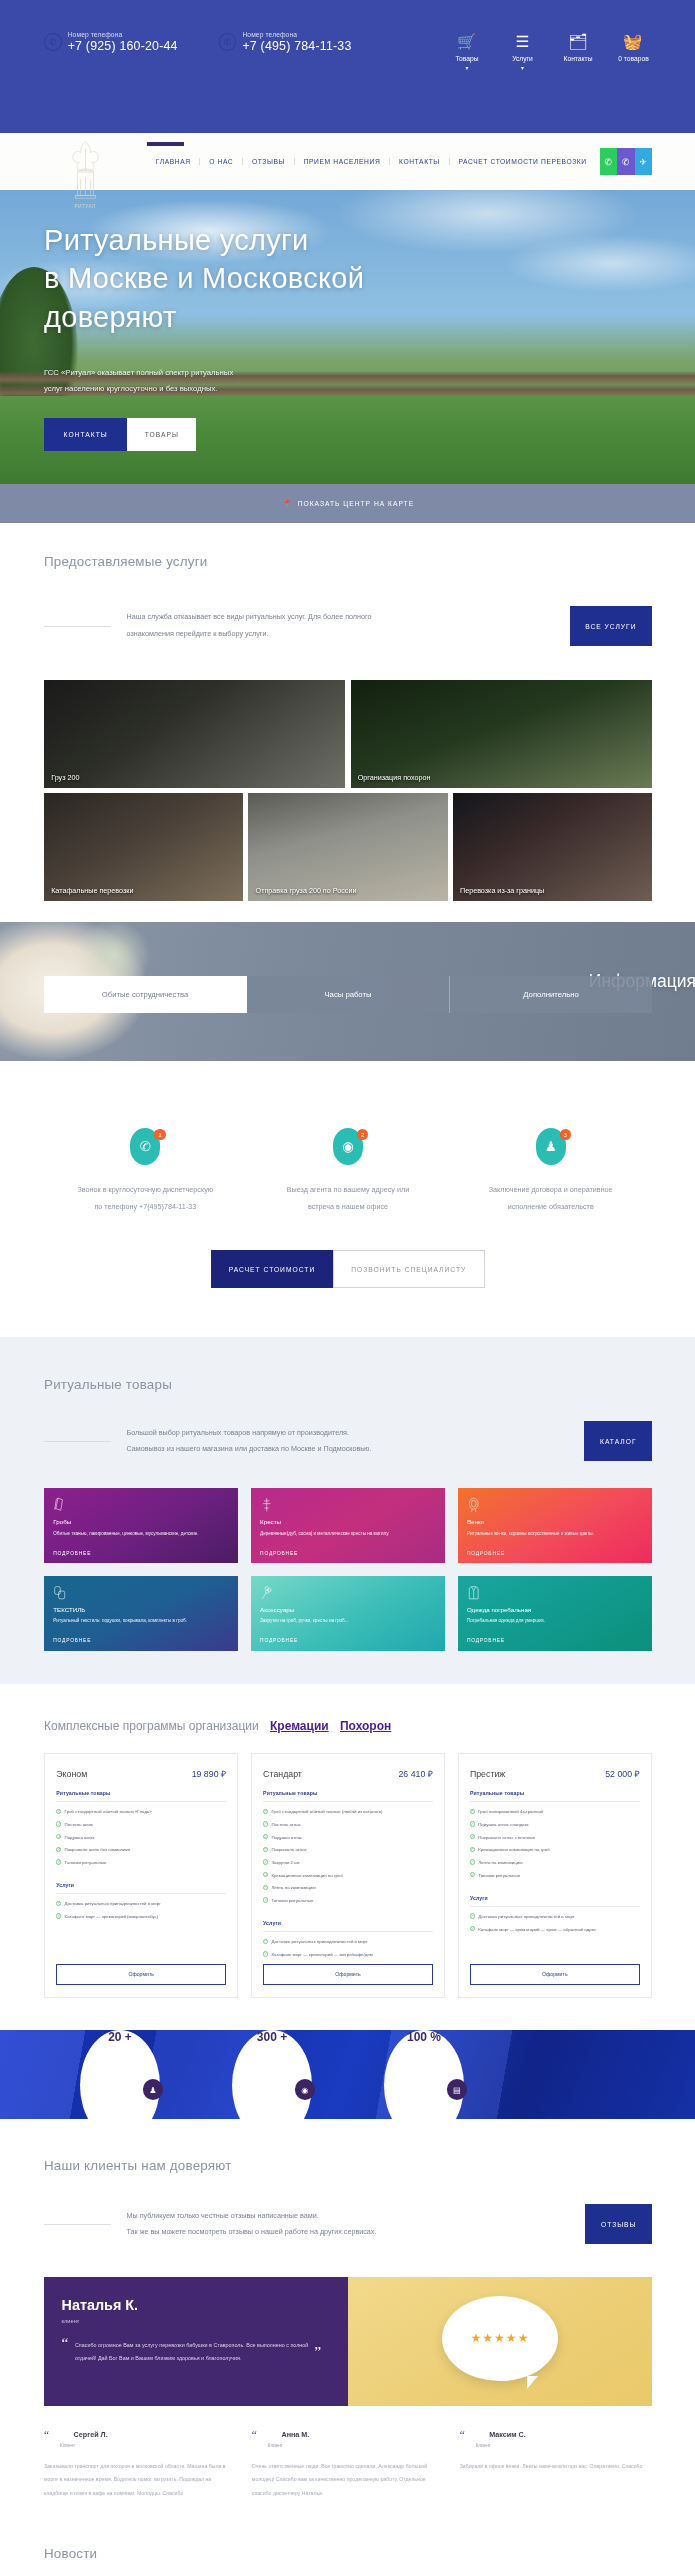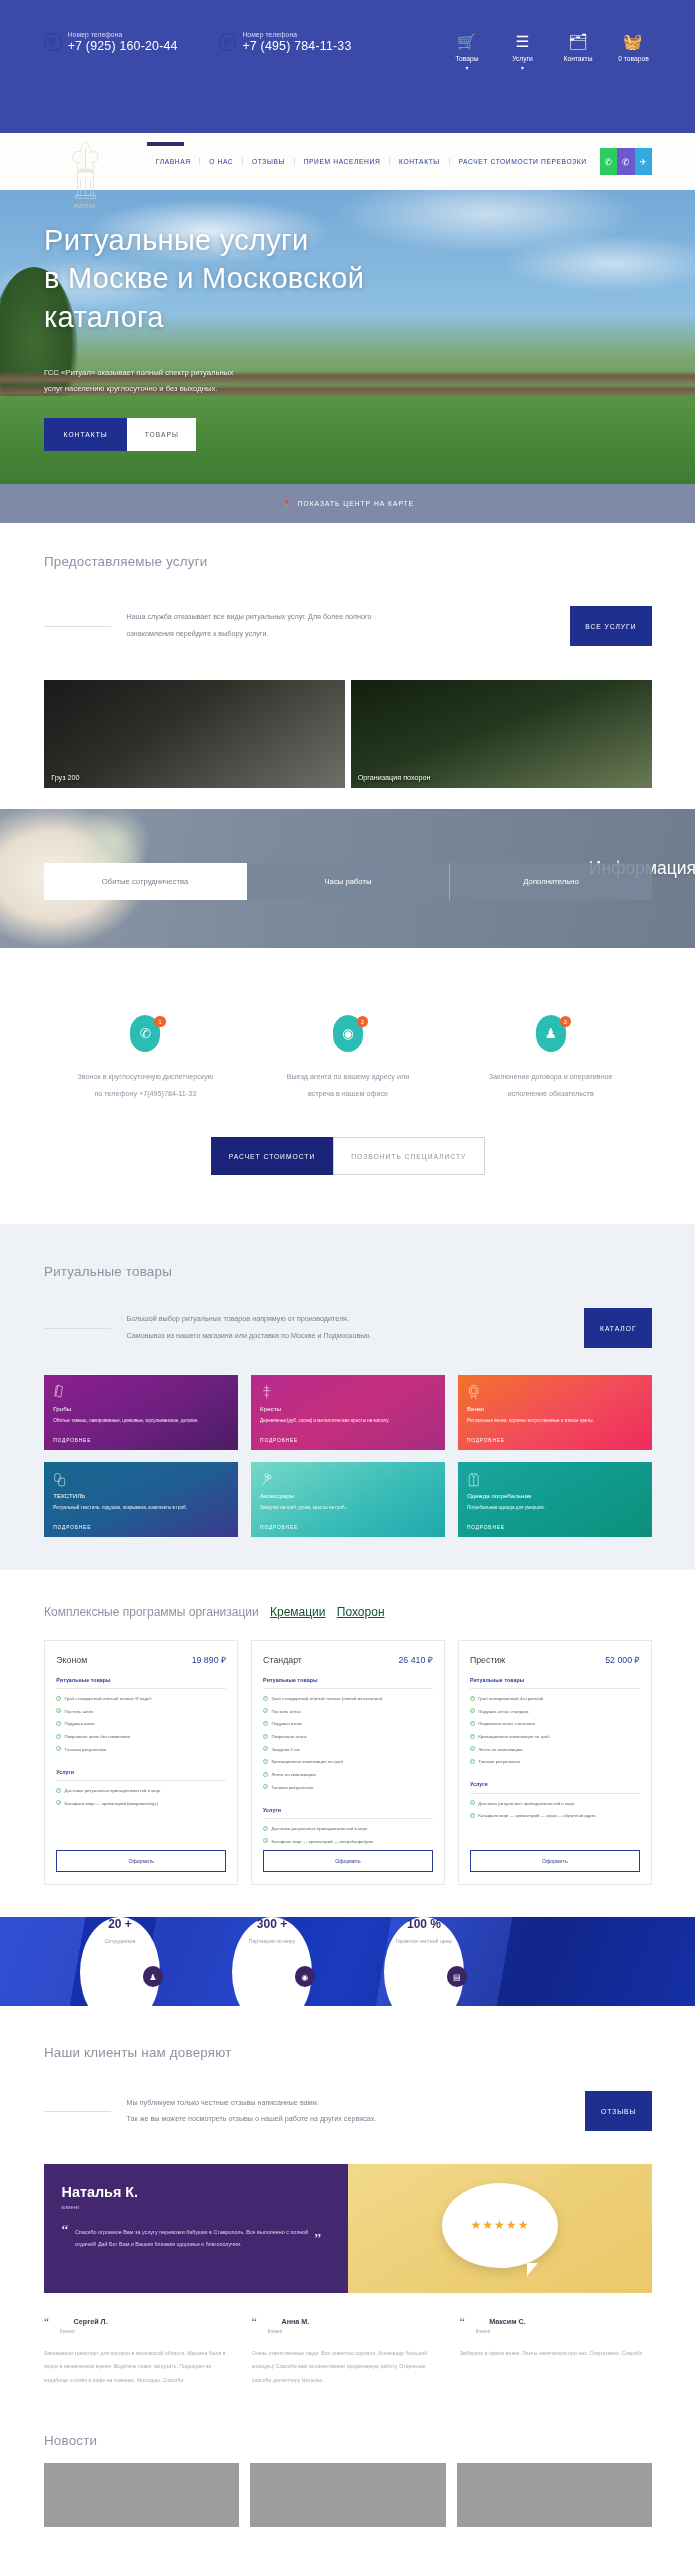--- a/index.html
+++ b/index.html
@@ -144,21 +144,21 @@
   .gc2 { background:linear-gradient(150deg,#b62a8d 0%, #c42f7d 50%, #a82c82 100%); }
   .gc3 { background:linear-gradient(150deg,#f3722c 0%, #f24b5a 55%, #ee2b5e 100%); }
   .gc4 { background:linear-gradient(155deg,#16688f 0%, #1f5e92 50%, #3b3a8e 100%); }
   .gc5 { background:linear-gradient(150deg,#76d9c8 0%, #3cbdb8 55%, #1fa8ad 100%); }
   .gc6 { background:linear-gradient(150deg,#1aa6a0 0%, #109a8d 55%, #0d8f7a 100%); }
 
   
   .packs { background:#fff; padding:35px 0 32px; }
   .packs-head { display:flex; align-items:baseline; gap:11.3px; }
   .packs-head .t { font-size:12px; color:#8d93a3; font-weight:400;}
-  .packs-head .lnk { font-size:12px; color:#14532d; text-decoration:underline; cursor:pointer;}
+  .packs-head .lnk { font-size:12px; color:#4c1d95; text-decoration:underline; cursor:pointer;font-weight:bold;}
   .packs-grid { display:grid; grid-template-columns:repeat(3,1fr); gap:12.4px; margin-top:20.6px; }
   .pk { border:0.5px solid #e6e8ec; padding:13.4px 11.3px 12.4px; display:flex; flex-direction:column;}
   .pk-top { display:flex; align-items:baseline; justify-content:space-between; }
   .pk-name { font-size:8.8px; color:#444; }
   .pk-price { font-size:8.8px; color:#2b3a92; }
   .pk-sub { font-size:5.2px; color:#2b3a92; margin-top:10.3px; font-weight:bold; letter-spacing:0.1px;}
   .pk-hr { height:0.5px; background:#e6e8ec; margin:5.2px 0 6.7px; }
   .pk-li { display:flex; align-items:flex-start; font-size:4.4px; color:#5a5f6b; line-height:1.7; margin-bottom:5.2px;}
   .tick { width:5.2px; height:5.2px; border-radius:50%; border:0.5px solid #7ec98b; color:#4fae63;
      font-size:3.6px; display:flex; align-items:center; justify-content:center; margin-right:3.1px; flex:none; margin-top:0.5px;}
@@ -166,21 +166,21 @@
      font-size:5.2px; padding:6.7px 0; cursor:pointer; }
 
   
   .stats { height:89px; position:relative; overflow:hidden;
      background:linear-gradient(110deg,#1b3bd1 0%, #1632b8 25%, #1d42d6 50%, #12299c 75%, #1836bd 100%); }
   .stats::after { content:""; position:absolute; inset:0;
      background:linear-gradient(100deg, rgba(255,255,255,.1) 0 12%, rgba(0,0,0,.12) 12% 22%, rgba(255,255,255,.06) 22% 40%, rgba(0,0,0,.1) 40% 55%, rgba(255,255,255,.08) 55% 72%, rgba(0,0,0,.12) 72% 100%);}
   .stats-inner { position:relative; z-index:2; width:608px; margin:0 auto;
      display:grid; grid-template-columns:repeat(4,1fr); height:89px; align-items:center; }
   .stat { position:relative; width:80px; height:111px; background:#fff; border-radius:50%;
-     display:flex; flex-direction:column; align-items:center; justify-content:flex-start; margin:0 auto; }
+     display:flex; flex-direction:column; align-items:center; justify-content:space-between; margin:0 auto; }
   .stat .num { font-size:12px; color:#3a2a6b; font-weight:bold; }
   .stat .cap { font-size:5.2px; color:#9a9aa6; margin-top:7.2px; }
   .stat .badge { position:absolute; right:-3.1px; top:49px; width:20.6px; height:20.6px; border-radius:50%;
      background:#3c2464; color:#fff; display:flex; align-items:center; justify-content:center; font-size:8.2px; }
 
   
   .reviews { background:#fff; padding:39px 1px 0; }
   .rev-main { display:grid; grid-template-columns:1fr 1fr; margin-top:33px; }
   .rev-left { background:#43276f; padding:19.6px 17.5px 20.6px; position:relative; min-height:129px;}
   .rev-name { color:#fff; font-size:14.4px; font-weight:bold; }
@@ -281,21 +281,21 @@
 
 <div class="hero">
   <div class="clouds"></div>
   <div class="tree"></div>
   <div class="fence"></div>
   <div class="grass"></div>
   <div class="hero-inner">
     <h1>
       <span>Ритуальные услуги</span><br>
       <span>в Москве и Московской</span><br>
-      <span>каталога</span>
+      <span>доверяют</span>
     </h1>
     <p class="sub">ГСС «Ритуал» оказывает полный спектр ритуальных услуг населению круглосуточно и без выходных.</p>
     <div class="hero-btns">
       <button class="btn-solid">КОНТАКТЫ</button>
       <button class="btn-white">ТОВАРЫ</button>
     </div>
   </div>
 </div>
 <div class="map-strip">
   <span class="pin">📍</span>
@@ -309,20 +309,31 @@
       <div class="lead-rule"></div>
       <div class="lead-text">Наша служба отказывает все виды ритуальных услуг. Для более полного ознакомления перейдите к выбору услуги.</div>
       <button class="lead-btn">ВСЕ УСЛУГИ</button>
     </div>
     <div class="svc-grid">
       <div class="svc-card img-a">
         <div class="cap">Груз 200</div>
       </div>
       <div class="svc-card img-b">
         <div class="cap">Организация похорон</div>
+      </div>
+    </div>
+    <div class="svc-grid3">
+      <div class="svc-card img-c">
+        <div class="cap">Катафальные перевозки</div>
+      </div>
+      <div class="svc-card img-d">
+        <div class="cap">Отправка груза 200 по России</div>
+      </div>
+      <div class="svc-card img-e">
+        <div class="cap">Перевозка из-за границы</div>
       </div>
     </div>
   </div>
 </div>
 
 <div class="info-hero">
   <div class="flowers"></div>
   <div class="leaves"></div>
   <h2>Информация</h2>
   <div class="tabs">

